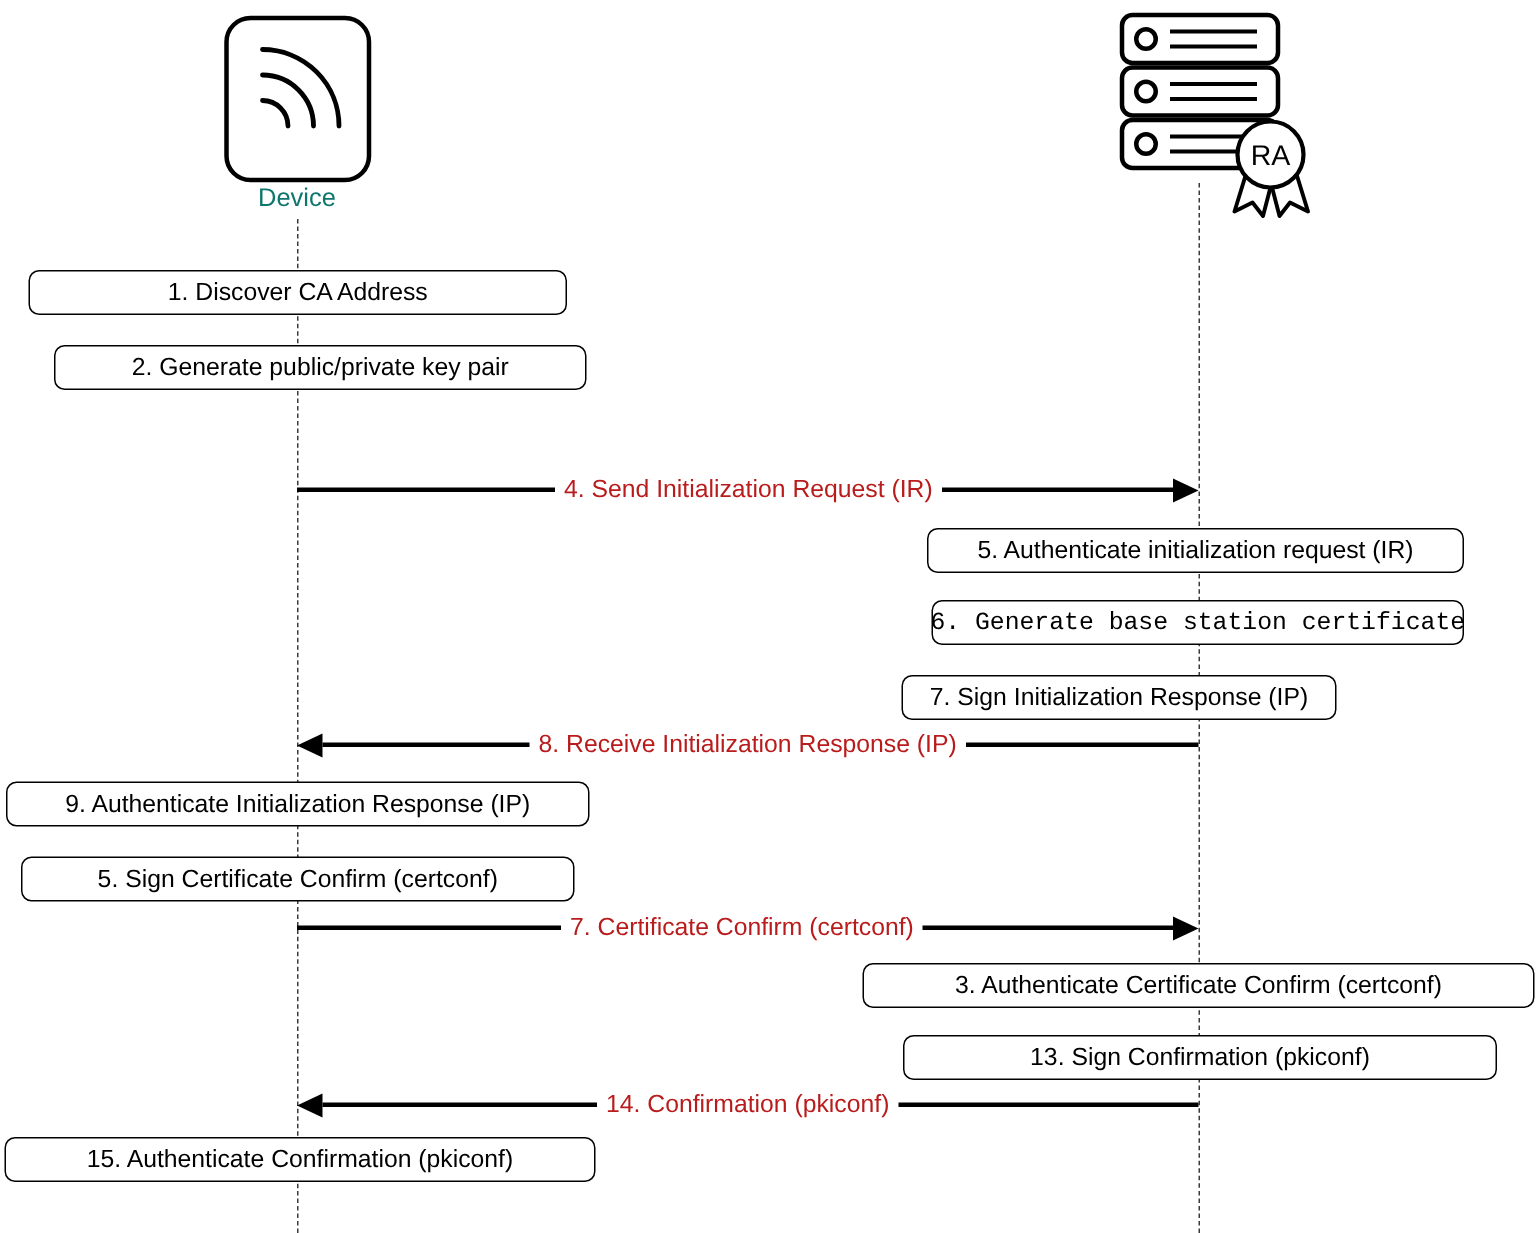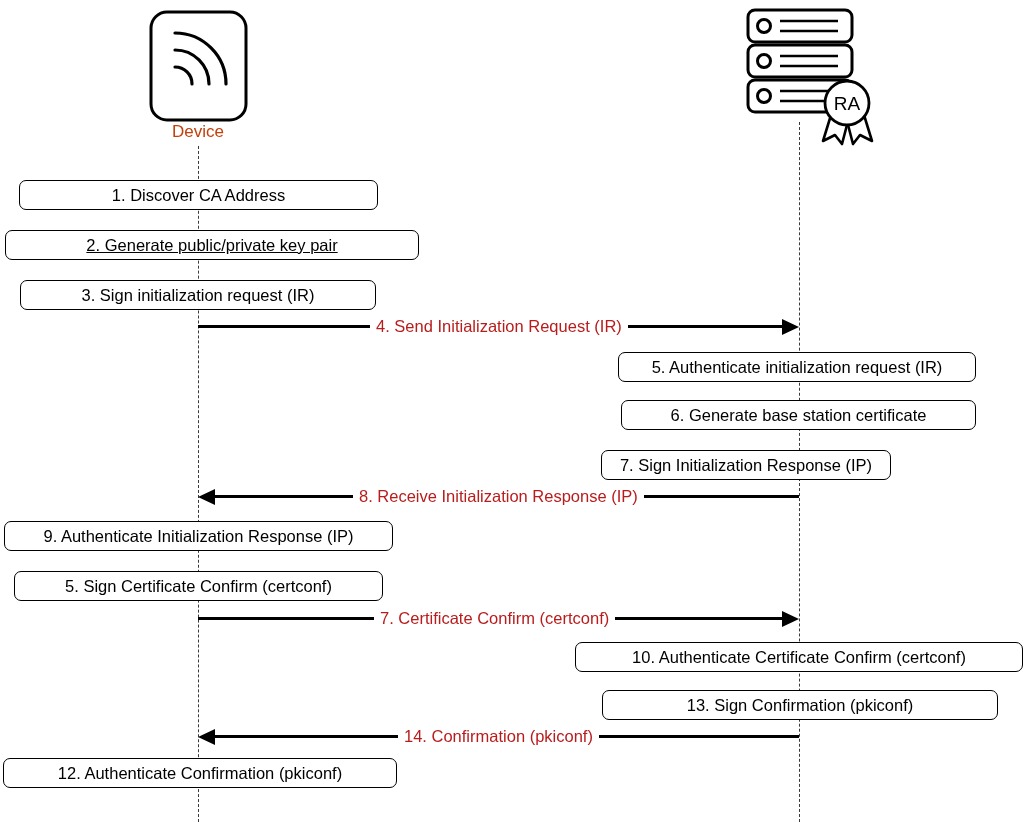--- a/index.html
+++ b/index.html
@@ -26,21 +26,21 @@
   }
   
   .actor-head {
     position: absolute;
   }
   .actor-label {
     position: absolute;
     text-align: center;
     font-size: 17px;
     line-height: 20px;
-    color: #c2410c;
+    color: #0f766e;
     white-space: nowrap;
   }
   
   .pbox {
     position: absolute;
     box-sizing: border-box;
     border: 1.6px solid #000000;
     border-radius: 7px;
     background: #ffffff;
     display: flex;
@@ -137,39 +137,36 @@
         <circle cx="102" cy="98" r="22" fill="#ffffff" stroke="#000000" stroke-width="2.8"></circle>
         <text x="102" y="105" text-anchor="middle" font-family="Liberation Sans, sans-serif" font-size="19" fill="#000000">RA</text>
       </g>
     </svg>
   </div>
 
   <div class="pbox" style="left:19px; top:180px; width:359px; height:30px;">
     <span>1. Discover CA Address</span>
   </div>
 
-  <div class="pbox" style="left:5px; top:230px; width:414px; height:30px;text-decoration:underline;">
+  <div class="pbox" style="left:36px; top:230px; width:355px; height:30px;">
     <span>2. Generate public/private key pair</span>
   </div>
 
-  <div class="pbox" style="left:20px; top:280px; width:356px; height:30px;">
-    <span>3. Sign initialization request (IR)</span>
-  </div>
 
   <div class="msg" style="left:198px; top:314px; width:601px;">
     <div class="seg" style="left:0; width:584px;"></div>
     <div class="head right" style="left:584px;"></div>
     <div class="msg-label" style="left: 172px;">4. Send Initialization Request (IR)</div>
   </div>
 
   <div class="pbox" style="left:618px; top:352px; width:358px; height:30px;">
     <span>5. Authenticate initialization request (IR)</span>
   </div>
 
-  <div class="pbox" style="left:621px; top:400px; width:355px; height:30px;">
+  <div class="pbox" style="left:621px; top:400px; width:355px; height:30px;font-family:Liberation Mono, monospace;">
     <span>6. Generate base station certificate</span>
   </div>
 
   <div class="pbox" style="left:601px; top:450px; width:290px; height:30px;">
     <span>7. Sign Initialization Response (IP)</span>
   </div>
 
   <div class="msg" style="left:198px; top:484px; width:601px;">
     <div class="head left" style="left:0;"></div>
     <div class="seg" style="left:17px; width:584px;"></div>
@@ -184,30 +181,30 @@
     <span>5. Sign Certificate Confirm (certconf)</span>
   </div>
 
   <div class="msg" style="left:198px; top:606px; width:601px;">
     <div class="seg" style="left:0; width:584px;"></div>
     <div class="head right" style="left:584px;"></div>
     <div class="msg-label" style="left: 176px;">7. Certificate Confirm (certconf)</div>
   </div>
 
   <div class="pbox" style="left:575px; top:642px; width:448px; height:30px;">
-    <span>10. Authenticate Certificate Confirm (certconf)</span>
+    <span>3. Authenticate Certificate Confirm (certconf)</span>
   </div>
 
   <div class="pbox" style="left:602px; top:690px; width:396px; height:30px;">
     <span>13. Sign Confirmation (pkiconf)</span>
   </div>
 
   <div class="msg" style="left:198px; top:724px; width:601px;">
     <div class="head left" style="left:0;"></div>
     <div class="seg" style="left:17px; width:584px;"></div>
     <div class="msg-label" style="left: 200px;">14. Confirmation (pkiconf)</div>
   </div>
 
   <div class="pbox" style="left:3px; top:758px; width:394px; height:30px;">
-    <span>12. Authenticate Confirmation (pkiconf)</span>
+    <span>15. Authenticate Confirmation (pkiconf)</span>
   </div>
 
 </div>
 
 </body></html>

